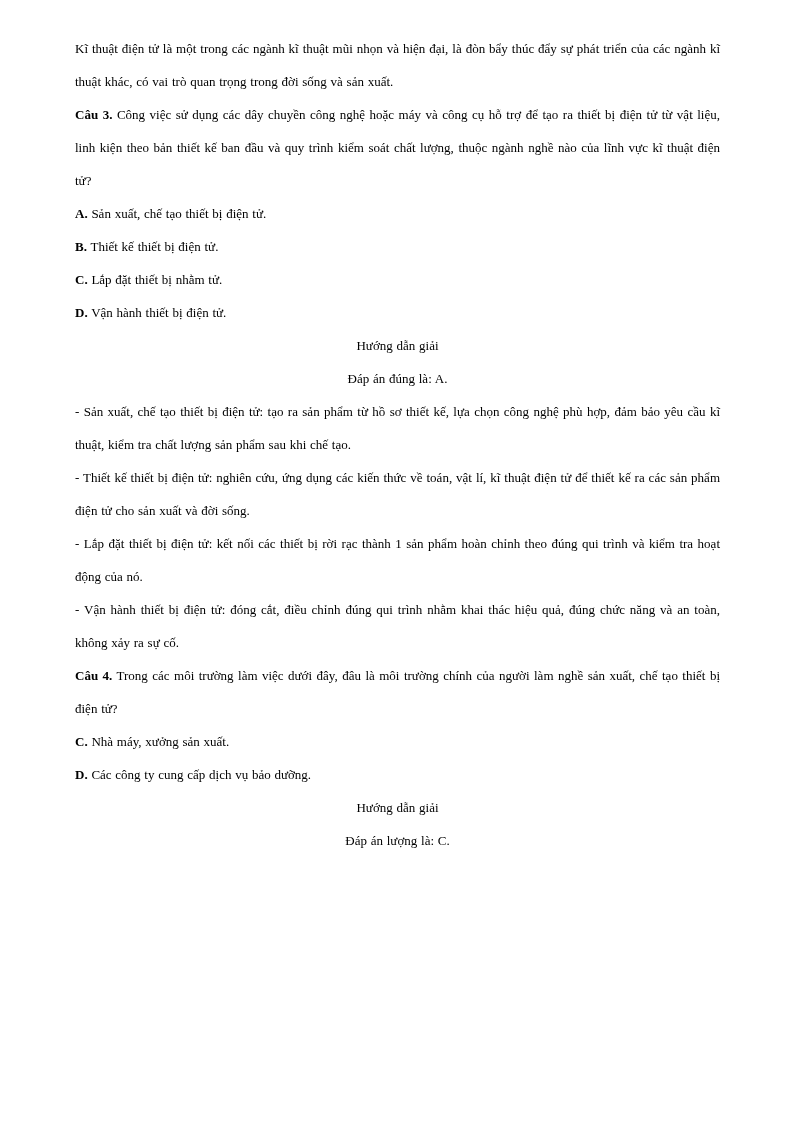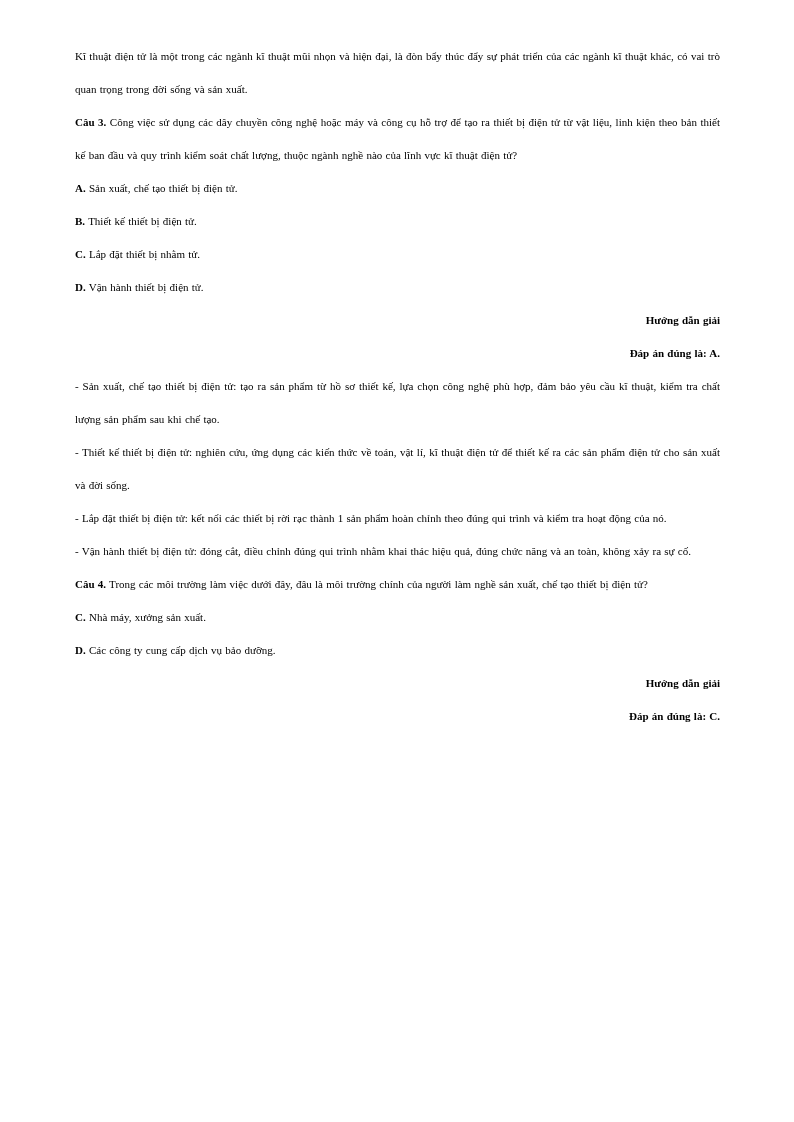--- a/index.html
+++ b/index.html
@@ -6,39 +6,39 @@
     margin: 0;
     padding: 0;
     background: #ffffff;
   }
   .page {
     position: relative;
     width: 794px;
     height: 1122px;
     box-sizing: border-box;
     background: #ffffff;
-    padding: 40px 74px 40px 75px;
+    padding: 32px 74px 40px 75px;
     font-family: "Liberation Serif", "DejaVu Serif", serif;
-    font-size: 11px;
+    font-size: 13px;
     color: #000000;
     overflow: hidden;
   }
   .doc-body {
     width: 100%;
   }
   .para {
     margin: 0;
     padding: 0;
     text-align: justify;
     line-height: 33px;
     word-spacing: 0.5px;
   }
   .para.bold-all {
-    font-weight: bold;
-    text-align: right;
+    font-weight: normal;
+    text-align: center;
   }
   .para strong {
     font-weight: bold;
   }
 </style>
 </head>
 <body>
 
 <div class="page">
   <div class="doc-body" id="doc-body">
@@ -51,15 +51,15 @@
       <p class="para bold-all"><span>Hướng dẫn giải</span></p>
       <p class="para bold-all"><span>Đáp án đúng là: A.</span></p>
       <p class="para"><span>- Sản xuất, chế tạo thiết bị điện tử: tạo ra sản phẩm từ hồ sơ thiết kế, lựa chọn công nghệ phù hợp, đảm bảo yêu cầu kĩ thuật, kiểm tra chất lượng sản phẩm sau khi chế tạo.</span></p>
       <p class="para"><span>- Thiết kế thiết bị điện tử: nghiên cứu, ứng dụng các kiến thức về toán, vật lí, kĩ thuật điện tử để thiết kế ra các sản phẩm điện tử cho sản xuất và đời sống.</span></p>
       <p class="para"><span>- Lắp đặt thiết bị điện tử: kết nối các thiết bị rời rạc thành 1 sản phẩm hoàn chỉnh theo đúng qui trình và kiểm tra hoạt động của nó.</span></p>
       <p class="para"><span>- Vận hành thiết bị điện tử: đóng cắt, điều chỉnh đúng qui trình nhằm khai thác hiệu quả, đúng chức năng và an toàn, không xảy ra sự cố.</span></p>
       <p class="para"><strong>Câu 4.</strong><span> Trong các môi trường làm việc dưới đây, đâu là môi trường chính của người làm nghề sản xuất, chế tạo thiết bị điện tử?</span></p>
       <p class="para"><strong>C.</strong><span> Nhà máy, xưởng sản xuất.</span></p>
       <p class="para"><strong>D.</strong><span> Các công ty cung cấp dịch vụ bảo dưỡng.</span></p>
       <p class="para bold-all"><span>Hướng dẫn giải</span></p>
-      <p class="para bold-all"><span>Đáp án đúng là: C.</span></p>
+      <p class="para bold-all"><span>Đáp án lượng là: C.</span></p>
     </div>
 </div>
 
 </body></html>

